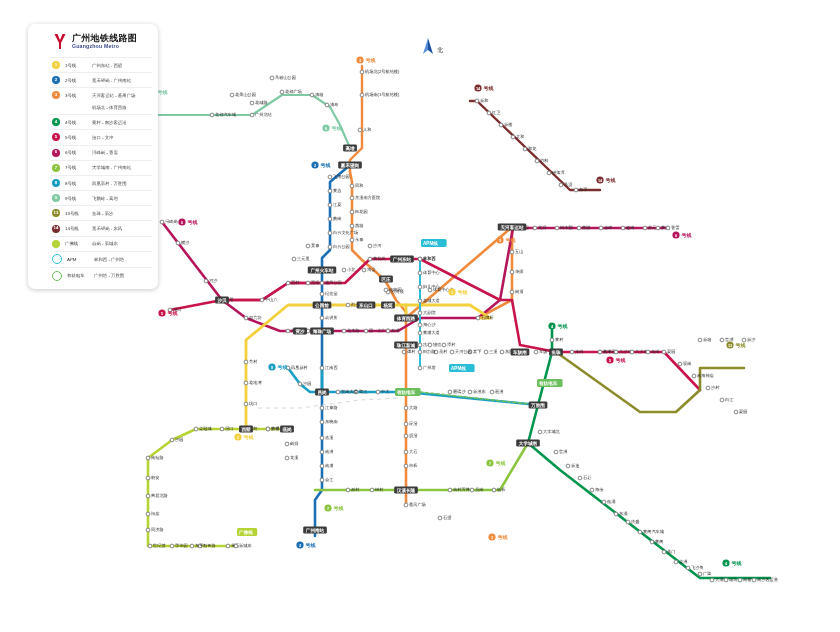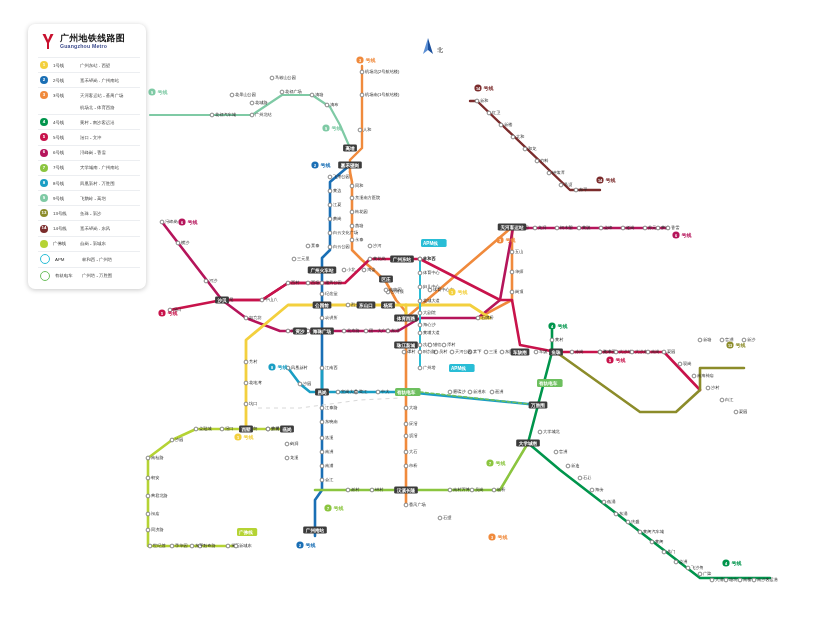--- a/index.html
+++ b/index.html
@@ -6,21 +6,21 @@
   body{width:840px;height:632px;overflow:hidden;font-family:"Liberation Sans","DejaVu Sans",sans-serif;}
   #root{position:relative;width:840px;height:632px;background:#fff;}
   svg#map{position:absolute;left:0;top:0;width:840px;height:632px;}
   .stn-label{font-size:4.2px;fill:#2b2b2b;font-family:"Liberation Sans","DejaVu Sans",sans-serif;}
   .int-box{font-size:4.6px;fill:#ffffff;font-family:"Liberation Sans","DejaVu Sans",sans-serif;font-weight:bold;}
   .line-tag{font-size:5px;font-family:"Liberation Sans","DejaVu Sans",sans-serif;font-weight:bold;}
   .apm-tag{font-size:4.6px;fill:#fff;font-weight:bold;}
 
   
   #legend{position:absolute;left:28px;top:24px;width:114px;background:#fff;
-          border-radius:7px;box-shadow:0 1px 5px rgba(0,0,0,.22);padding:0 0 6px 4px;}
+          border-radius:7px;box-shadow:0 1px 5px rgba(0,0,0,.22);padding:0 0 6px 16px;}
   #legend .brand{display:flex;align-items:center;gap:5px;padding:9px 8px 7px 9px;}
   #legend .brand .mark{width:14px;height:17px;flex:0 0 auto;}
   #legend .brand .names{line-height:1.05;}
   #legend .brand .cn{font-size:9px;font-weight:bold;color:#1a1a1a;letter-spacing:.3px;}
   #legend .brand .en{font-size:5.2px;font-weight:bold;color:#3b4a8c;letter-spacing:.2px;margin-top:1px;}
   #legend .rows{padding:0 6px;}
   .lg-row{display:flex;align-items:center;gap:5px;padding:2.6px 2px;border-top:1px solid #eceef1;min-height:9px;}
   .lg-row.sub{border-top:none;padding-top:0;}
   .lg-badge{width:8px;height:8px;border-radius:50%;flex:0 0 auto;display:flex;align-items:center;
             justify-content:center;color:#fff;font-size:4.4px;font-weight:bold;line-height:1;}

